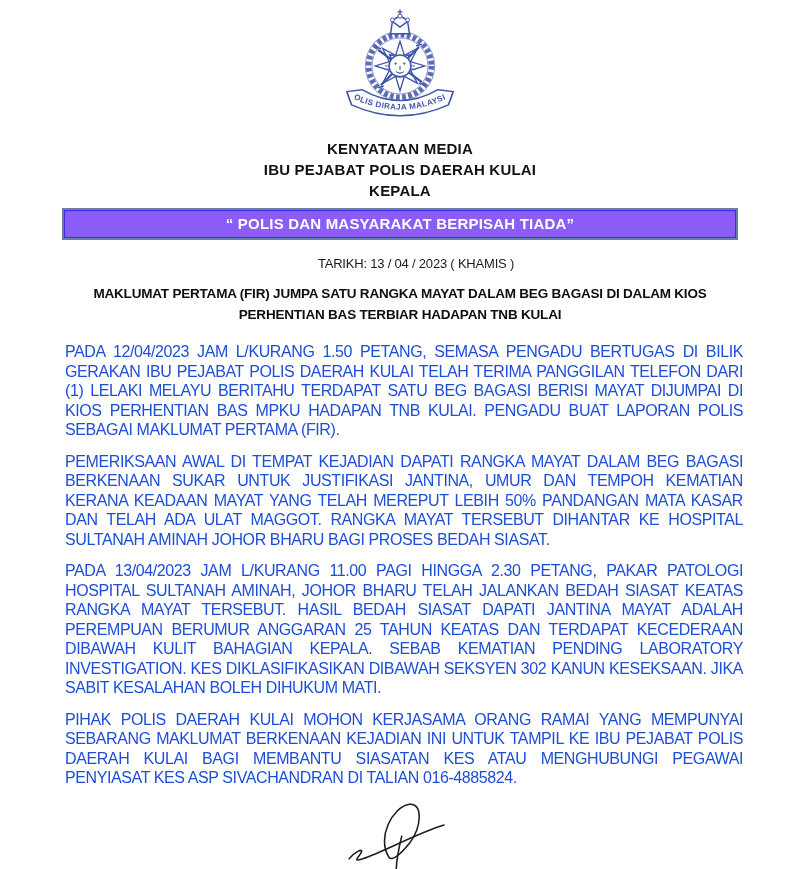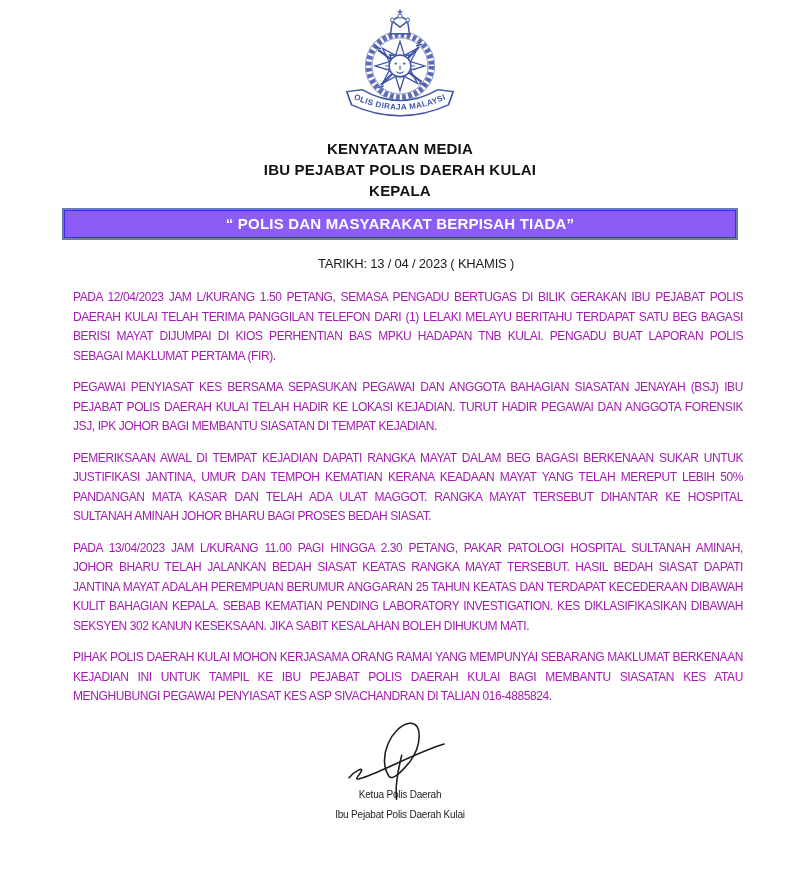--- a/index.html
+++ b/index.html
@@ -53,26 +53,26 @@
     margin: 12px 58px 0 58px;
     text-align: center;
     font-weight: bold;
     font-size: 13.5px;
     line-height: 21px;
     letter-spacing: -0.2px;
     color: #0d0d0d;
   }
   .paras { margin: 17px 57px 0 57px; }
   .para {
-    font-size: 12px;
+    font-size: 16px;
     letter-spacing: -0.4px;
     line-height: 19.5px;
     text-align: justify;
-    margin: 0 0 12px 16px;
-    color: #a21caf;
+    margin: 0 0 12px 8px;
+    color: #1d4ed8;
   }
   .sig-block {
     margin-top: 2px;
     display: flex;
     flex-direction: column;
     align-items: center;
   }
   .sig-svg { margin-bottom: -16px; }
   .sig-name {
     font-weight: bold;
@@ -143,24 +143,24 @@
   <div class="header-block">
     <div class="hdr-line">KENYATAAN MEDIA</div>
     <div class="hdr-line">IBU PEJABAT POLIS DAERAH KULAI</div>
     <div class="hdr-line">KEPALA</div>
   </div>
 
   <div class="banner">“ POLIS DAN MASYARAKAT BERPISAH TIADA”</div>
 
   <div class="dateline">TARIKH: 13 / 04 / 2023 ( KHAMIS )</div>
 
+  <div class="doc-title">MAKLUMAT PERTAMA (FIR) JUMPA SATU RANGKA MAYAT DALAM BEG BAGASI DI DALAM KIOS PERHENTIAN BAS TERBIAR HADAPAN TNB KULAI</div>
 
   <div class="paras">
     <p class="para">PADA 12/04/2023 JAM L/KURANG 1.50 PETANG, SEMASA PENGADU BERTUGAS DI BILIK GERAKAN IBU PEJABAT POLIS DAERAH KULAI TELAH TERIMA PANGGILAN TELEFON DARI (1) LELAKI MELAYU BERITAHU TERDAPAT SATU BEG BAGASI BERISI MAYAT DIJUMPAI DI KIOS PERHENTIAN BAS MPKU HADAPAN TNB KULAI. PENGADU BUAT LAPORAN POLIS SEBAGAI MAKLUMAT PERTAMA (FIR).</p>
-    <p class="para">PEGAWAI PENYIASAT KES BERSAMA SEPASUKAN PEGAWAI DAN ANGGOTA BAHAGIAN SIASATAN JENAYAH (BSJ) IBU PEJABAT POLIS DAERAH KULAI TELAH HADIR KE LOKASI KEJADIAN. TURUT HADIR PEGAWAI DAN ANGGOTA FORENSIK JSJ, IPK JOHOR BAGI MEMBANTU SIASATAN DI TEMPAT KEJADIAN.</p>
     <p class="para">PEMERIKSAAN AWAL DI TEMPAT KEJADIAN DAPATI RANGKA MAYAT DALAM BEG BAGASI BERKENAAN SUKAR UNTUK JUSTIFIKASI JANTINA, UMUR DAN TEMPOH KEMATIAN KERANA KEADAAN MAYAT YANG TELAH MEREPUT LEBIH 50% PANDANGAN MATA KASAR DAN TELAH ADA ULAT MAGGOT. RANGKA MAYAT TERSEBUT DIHANTAR KE HOSPITAL SULTANAH AMINAH JOHOR BHARU BAGI PROSES BEDAH SIASAT.</p>
     <p class="para">PADA 13/04/2023 JAM L/KURANG 11.00 PAGI HINGGA 2.30 PETANG, PAKAR PATOLOGI HOSPITAL SULTANAH AMINAH, JOHOR BHARU TELAH JALANKAN BEDAH SIASAT KEATAS RANGKA MAYAT TERSEBUT. HASIL BEDAH SIASAT DAPATI JANTINA MAYAT ADALAH PEREMPUAN BERUMUR ANGGARAN 25 TAHUN KEATAS DAN TERDAPAT KECEDERAAN DIBAWAH KULIT BAHAGIAN KEPALA. SEBAB KEMATIAN PENDING LABORATORY INVESTIGATION. KES DIKLASIFIKASIKAN DIBAWAH SEKSYEN 302 KANUN KESEKSAAN. JIKA SABIT KESALAHAN BOLEH DIHUKUM MATI.</p>
     <p class="para">PIHAK POLIS DAERAH KULAI MOHON KERJASAMA ORANG RAMAI YANG MEMPUNYAI SEBARANG MAKLUMAT BERKENAAN KEJADIAN INI UNTUK TAMPIL KE IBU PEJABAT POLIS DAERAH KULAI BAGI MEMBANTU SIASATAN KES ATAU MENGHUBUNGI PEGAWAI PENYIASAT KES ASP SIVACHANDRAN DI TALIAN 016-4885824.</p>
   </div>
 
   <div class="sig-block">
     <svg class="sig-svg" width="120" height="82" viewBox="0 0 130 95">
       <g fill="none" stroke="#1c1c1c" stroke-width="1.8" stroke-linecap="round">
         <path d="M52,66 C38,44 56,8 76,5 C92,3 90,32 76,50 C66,62 56,72 52,66 Z"></path>
         <path d="M6,68 C13,60 23,55 20,61 C17,67 9,72 22,68 C46,60 86,38 116,29"></path>

